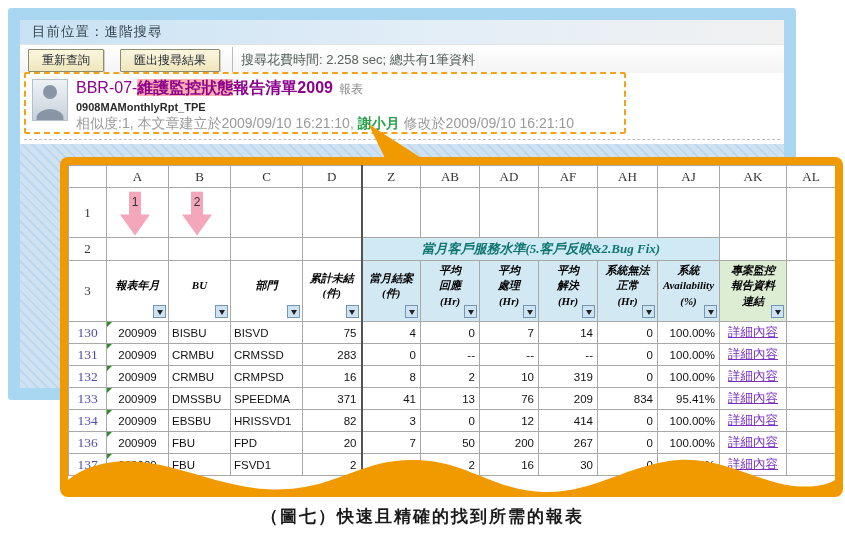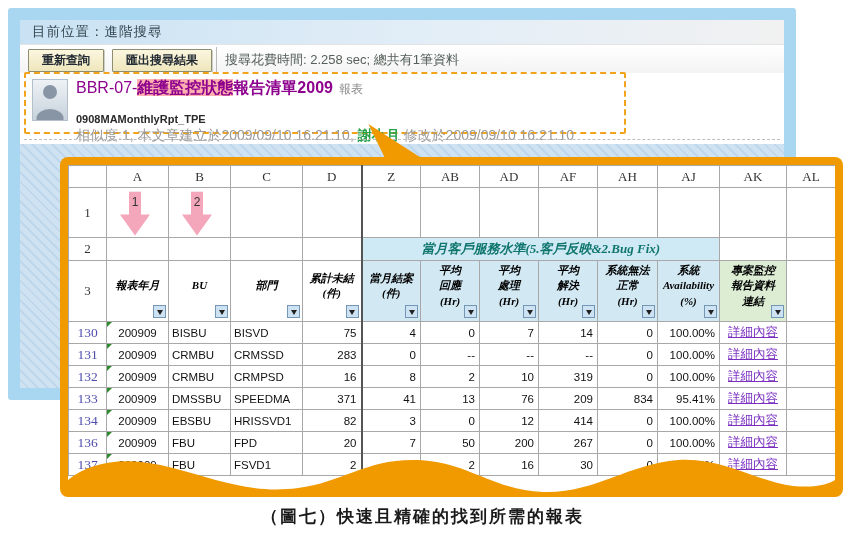--- a/index.html
+++ b/index.html
@@ -8,42 +8,42 @@
 
   
   .window{position:absolute;left:8px;top:8px;width:788px;height:392px;
           border:12px solid #a9d7f2;background:#fff;box-sizing:border-box;border-radius:3px;}
   .location-bar{position:absolute;top:0;left:0;right:0;height:24px;
                 background:linear-gradient(to right,#c9e2f3 0%,#e3eef7 55%,#f1f1f1 100%);
                 border-bottom:1px solid #e4e4e4;
                 font-size:13.5px;color:#33454f;line-height:24px;padding-left:12px;letter-spacing:1px;}
   .toolbar{position:absolute;top:25px;left:0;right:0;height:28px;display:flex;align-items:center;
            background:linear-gradient(#ffffff,#f4f4f4);}
-  .btn{margin:2px 0 0 8px;padding:2px 13px;font-size:12px;font-weight:bold;color:#222a33;
+  .btn{margin:2px 8px 0 8px;padding:2px 13px;font-size:12px;font-weight:normal;color:#222a33;
        background:linear-gradient(#fbf7df,#efe6bc);border:1px solid #8d8d74;border-radius:1px;
        font-family:"Liberation Sans","DejaVu Sans",sans-serif;cursor:pointer;box-shadow:1px 1px 0 #cfcfc2;}
   .vsep{width:1px;height:26px;background:#b9b9b9;margin:2px 8px 0 4px;}
   .time-text{font-size:13px;color:#55605a;margin-top:2px;}
 
   .result-box{position:absolute;top:52px;left:4px;width:602px;height:62px;
               border:2px dashed #f2a31c;border-radius:2px;display:flex;align-items:flex-start;
               background:#fff;box-sizing:border-box;}
   .avatar{width:34px;height:40px;margin:5px 8px 0 6px;position:relative;overflow:hidden;
           background:linear-gradient(180deg,#eef2f6,#c7d2dc);border:1px solid #b3c0cb;}
   .avatar .head{position:absolute;left:50%;top:5px;transform:translateX(-50%);
                 width:14px;height:14px;border-radius:50%;background:#8795a5;}
   .avatar .bodyshape{position:absolute;left:50%;bottom:-7px;transform:translateX(-50%);
                 width:27px;height:18px;border-radius:50% 50% 0 0;background:#8795a5;}
   .result-text{padding-top:3px;}
   .result-title{font-size:16px;color:#8d008d;line-height:21px;cursor:pointer;}
   .result-title .tp{font-weight:normal;}
   .result-title .th{font-weight:bold;background:#ffb0b0;}
   .result-title .ts{font-weight:bold;}
   .result-title .tt{font-size:12px;color:#8a8a8a;font-weight:normal;margin-left:6px;margin-top:24px;}
-  .result-file{font-size:11px;font-weight:bold;color:#2a2a2a;margin-top:13px;}
+  .result-file{font-size:11px;font-weight:bold;color:#2a2a2a;margin-top:1px;}
   .result-meta{font-size:14px;color:#9a9a9a;margin-top:2px;white-space:nowrap;}
   .result-meta .author{color:#28a14b;font-weight:bold;}
   .gray-dash{position:absolute;top:119px;left:4px;right:4px;border-top:1px dashed #bdbdbd;}
   .stripes{position:absolute;top:124px;left:0;right:0;bottom:0;
            background:repeating-linear-gradient(45deg,#cfe2f2 0 5px,#bed7ec 5px 7px);}
 
   
   .callout{position:absolute;left:362px;top:124px;width:64px;height:37px;background:#f09a00;
            clip-path:polygon(10% 0,100% 100%,38% 100%);}
 

